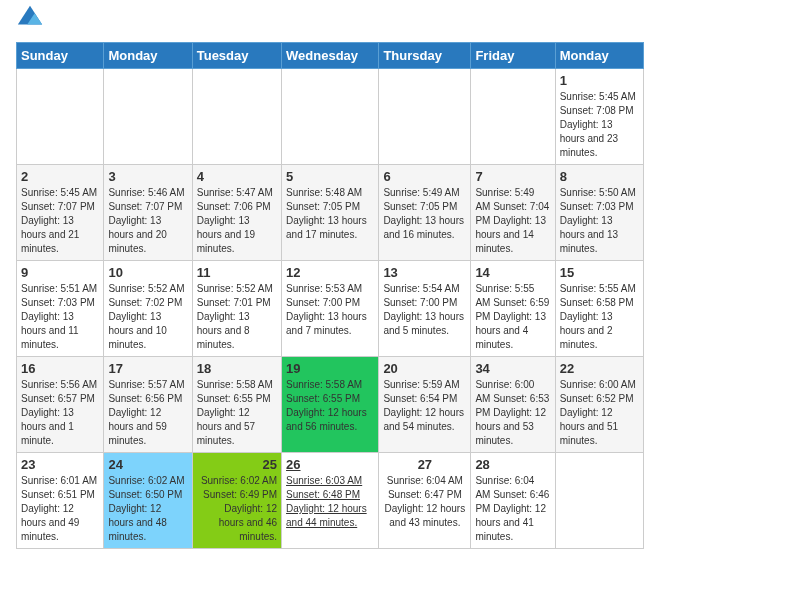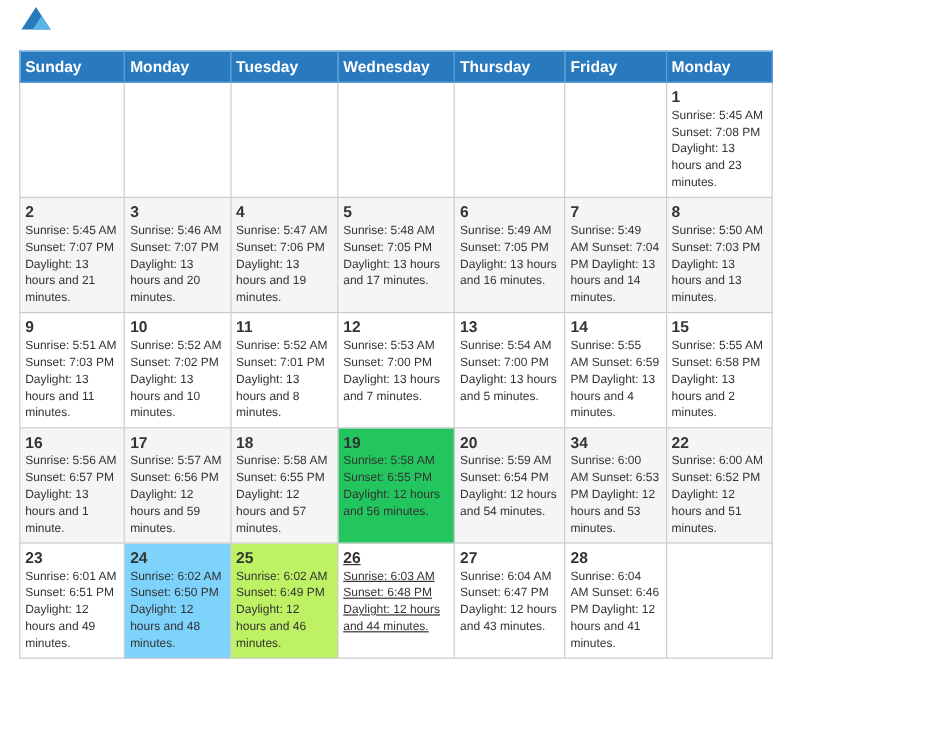--- a/index.html
+++ b/index.html
@@ -313,35 +313,35 @@
 Daylight: 12 hours
 and 49 minutes.</div>
           </td>
           <td style="background: #7dd3fc;">
             <span class="day-num">24</span>
             <div class="day-info">Sunrise: 6:02 AM
 Sunset: 6:50 PM
 Daylight: 12 hours
 and 48 minutes.</div>
           </td>
-          <td style="background: #bef264;">
+          <td style="background: #84cc16; text-align: right;">
             <span class="day-num">25</span>
             <div class="day-info">Sunrise: 6:02 AM
 Sunset: 6:49 PM
 Daylight: 12 hours
 and 46 minutes.</div>
           </td>
           <td style="background: rgb(255, 255, 255); text-decoration: underline;">
             <span class="day-num">26</span>
             <div class="day-info">Sunrise: 6:03 AM
 Sunset: 6:48 PM
 Daylight: 12 hours
 and 44 minutes.</div>
           </td>
-          <td style="background: rgb(255, 255, 255);">
+          <td style="background: rgb(255, 255, 255); text-align: center;">
             <span class="day-num">27</span>
             <div class="day-info">Sunrise: 6:04 AM
 Sunset: 6:47 PM
 Daylight: 12 hours
 and 43 minutes.</div>
           </td>
           <td style="background: rgb(255, 255, 255);">
             <span class="day-num">28</span>
             <div class="day-info">Sunrise: 6:04 AM
 Sunset: 6:46 PM

